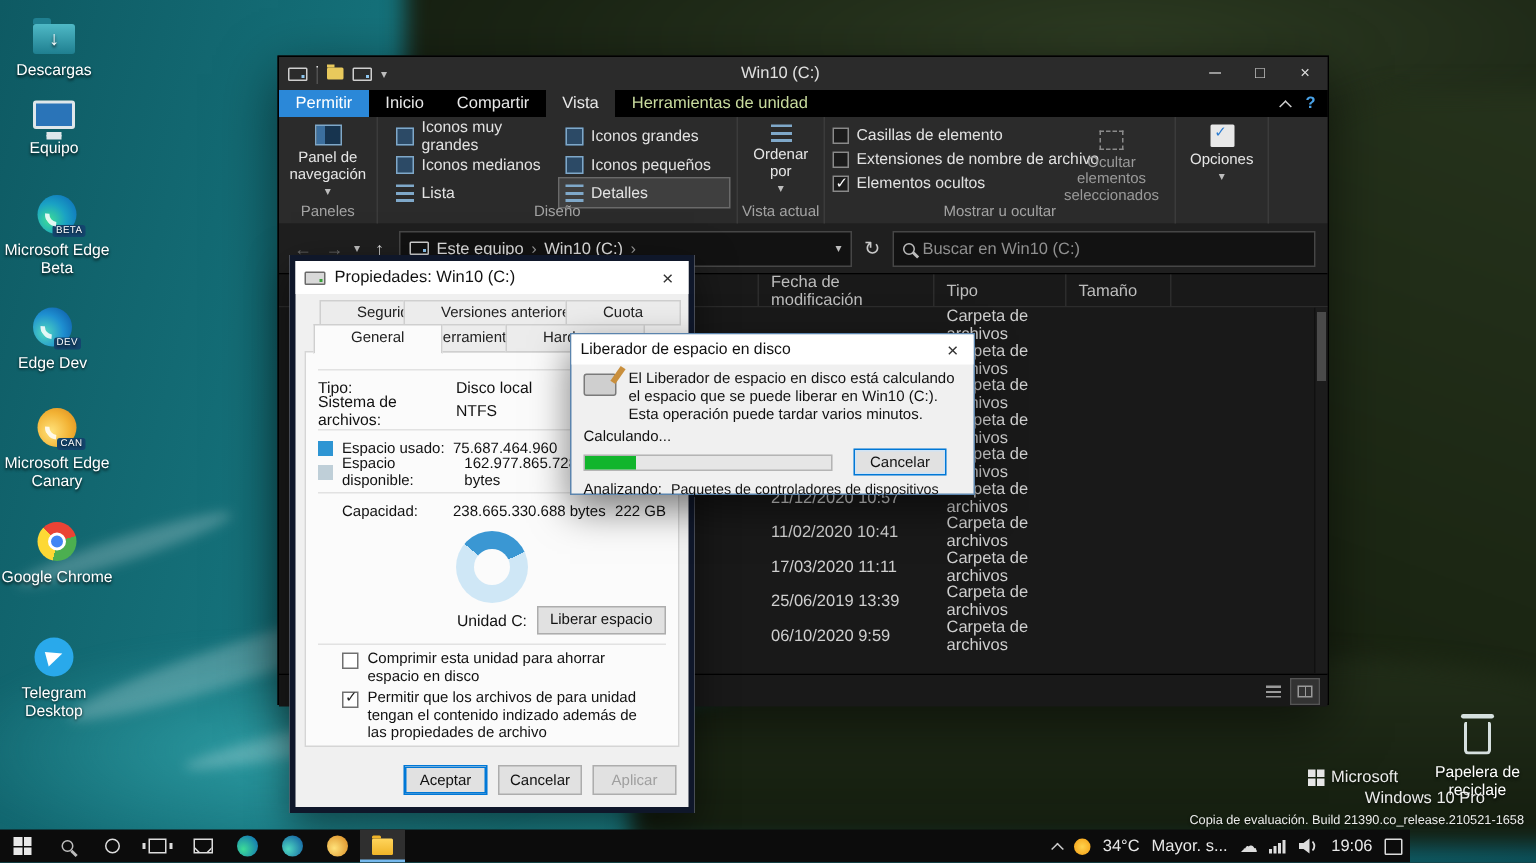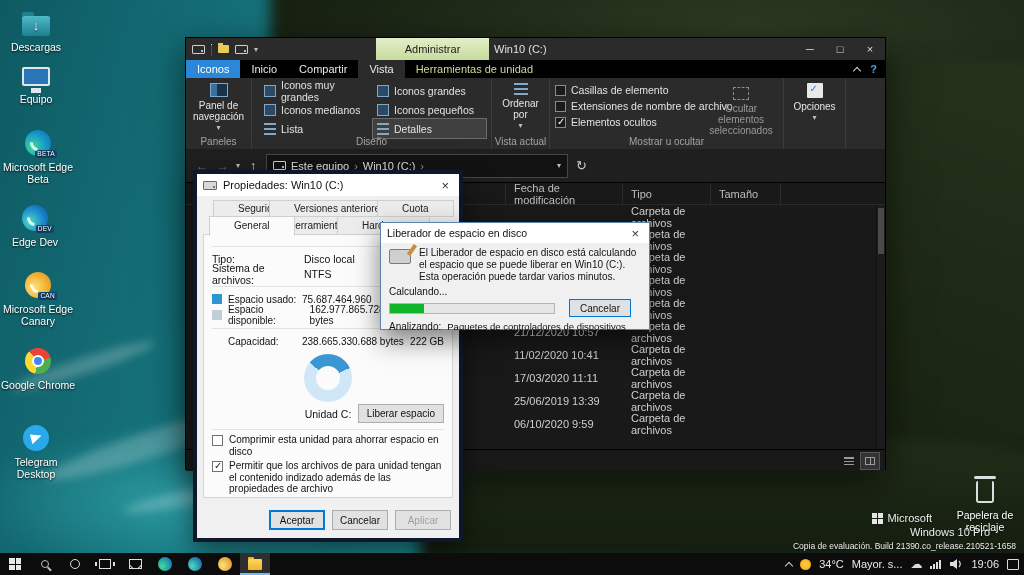--- a/index.html
+++ b/index.html
@@ -160,21 +160,21 @@
   .sw { width:10px; height:10px; margin-right:6px; flex:none; }
   .sw.used { background:#2e95d3; } .sw.free { background:#bfcfd8; } .sw.hid { visibility:hidden; }
   .ubytes { margin-left:auto; width:102px; }
   .ugb { width:40px; text-align:right; }
   .donut { width:48px; height:48px; border-radius:50%; margin:5px auto 2px; position:relative; }
   .donut::after { content:""; position:absolute; inset:12px; background:#fbfbfb; border-radius:50%; }
   .unit-row { position:relative; height:20px; margin-top:1px; }
   .unit-row .ulabel { position:absolute; left:0; right:0; text-align:center; line-height:20px; }
   .mini-btn { position:absolute; right:0; top:0; height:19px; padding:0 8px; background:#e1e1e1; border:1px solid #adadad;
     font-size:10px; display:flex; align-items:center; }
-  .pcb-row { display:flex; gap:6px; margin:3px 0 0; font-size:10px; line-height:11.5px; }
+  .pcb-row { display:flex; gap:6px; margin:3px 16px 0; font-size:10px; line-height:11.5px; }
   .pcb { width:11px; height:11px; border:1px solid #707070; background:#fff; position:relative; flex:none; margin-top:1px; }
   .pcb.checked::after { content:"✓"; position:absolute; top:-2px; left:1px; color:#222; font-size:10px; }
   .p-btns { position:absolute; right:8px; bottom:8px; display:flex; gap:7px; }
   .btn { min-width:56px; height:20px; background:#e1e1e1; border:1px solid #adadad; font-size:10px;
     display:flex; align-items:center; justify-content:center; color:#111; }
   .btn.default { border-color:#0078d7; box-shadow:inset 0 0 0 1px #0078d7; }
   .btn.disabled { color:#9f9f9f; }
 
   
   #cleanup { position:absolute; left:380px; top:222px; width:270px; height:108px; background:#f0f0f0;
@@ -187,21 +187,21 @@
   .c-calc { margin-top:3px; }
   .c-prow { display:flex; align-items:center; margin-top:2px; gap:14px; }
   .pb { width:166px; height:11px; background:#e6e6e6; border:1px solid #b4b4b4; }
   .pb-fill { height:100%; background:#11b52c; }
   .c-cancel { height:18px; min-width:62px; background:#e1e1e1; border:1px solid #0078d7; box-shadow:inset 0 0 0 1px #cfe3f5;
     display:flex; align-items:center; justify-content:center; font-size:10px; }
   .a-row { display:flex; gap:6px; margin-top:4px; }
   .a-val { font-size:9.5px; }
 
   
-  #taskbar { position:absolute; left:0; bottom:0; width:1024px; height:22px; background:#0c0c0c; z-index:40;
+  #taskbar { position:absolute; left:0; bottom:0; width:940px; height:22px; background:#0c0c0c; z-index:40;
     display:flex; align-items:center; color:#e8e8e8; }
   .tb-btn { width:30px; height:22px; display:flex; align-items:center; justify-content:center; flex:none; }
   .tb-btn.active { background:#2f2f2f; box-shadow:inset 0 -2px 0 #76b9ed; }
   .tb-winlogo { width:12px; height:12px; display:grid; grid-template-columns:1fr 1fr; gap:1px; }
   .tb-winlogo span { background:#e8e8e8; }
   .cort { width:10px; height:10px; border:1.5px solid #ddd; border-radius:50%; }
   .tview { width:12px; height:10px; border:1.5px solid #ddd; position:relative; }
   .tview::before, .tview::after { content:""; position:absolute; top:2px; width:2px; height:4px; background:#ddd; }
   .tview::before { left:-5px; } .tview::after { right:-5px; }
   .env { width:13px; height:10px; border:1.5px solid #ddd; position:relative; overflow:hidden; }
@@ -299,31 +299,30 @@
 
 <div id="explorer">
   <div class="titlebar">
     <div class="qat">
       <span class="mini-drive"></span>
       <span class="sep"></span>
       <span class="mini-fold"></span>
       <span class="mini-drive"></span>
       <span class="caret">▾</span>
     </div>
-    <div class="admin-tab">Administrar</div>
     <div class="win-title">Win10 (C:)</div>
     <div class="winbtns">
       <span class="winbtn">─</span>
       <span class="winbtn">□</span>
       <span class="winbtn">×</span>
     </div>
   </div>
 
   <div class="tabrow">
-    <span class="rtab file">Iconos</span>
+    <span class="rtab file">Permitir</span>
     <span class="rtab">Inicio</span>
     <span class="rtab">Compartir</span>
     <span class="rtab active">Vista</span>
     <span class="rtab ctx">Herramientas de unidad</span>
     <span class="tr-right">
       <span class="chev-up-s"></span>
       <span class="help-q">?</span>
     </span>
   </div>
 
@@ -414,20 +413,24 @@
     <span class="nav-arrow ena">↑</span>
     <div class="addr">
       <span class="mini-drive"></span>
       <span class="crumb">Este equipo</span>
       <span class="csep">›</span>
       <span class="crumb">Win10 (C:)</span>
       <span class="csep">›</span>
       <span class="caret">▾</span>
     </div>
     <span class="refresh">↻</span>
+    <div class="searchbox">
+      <span class="mag"></span>
+      <input placeholder="Buscar en Win10 (C:)" style="">
+    </div>
   </div>
 
   <div class="fheader">
     <span class="hc c-name"></span>
     <span class="hc c-date">Fecha de modificación</span>
     <span class="hc c-type">Tipo</span>
     <span class="hc c-size">Tamaño</span>
   </div>
 
   <div class="fbody">

